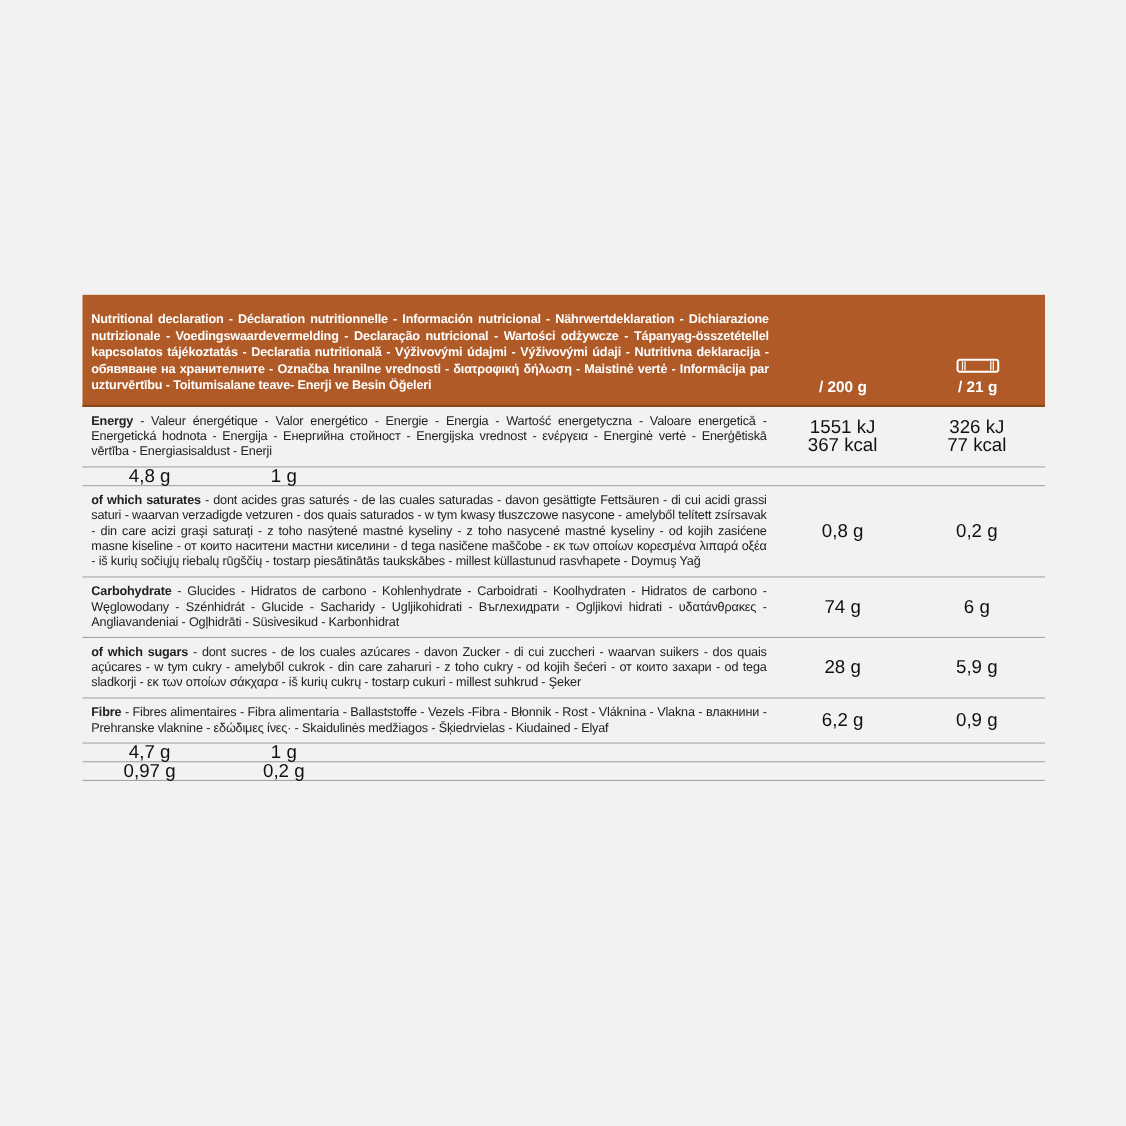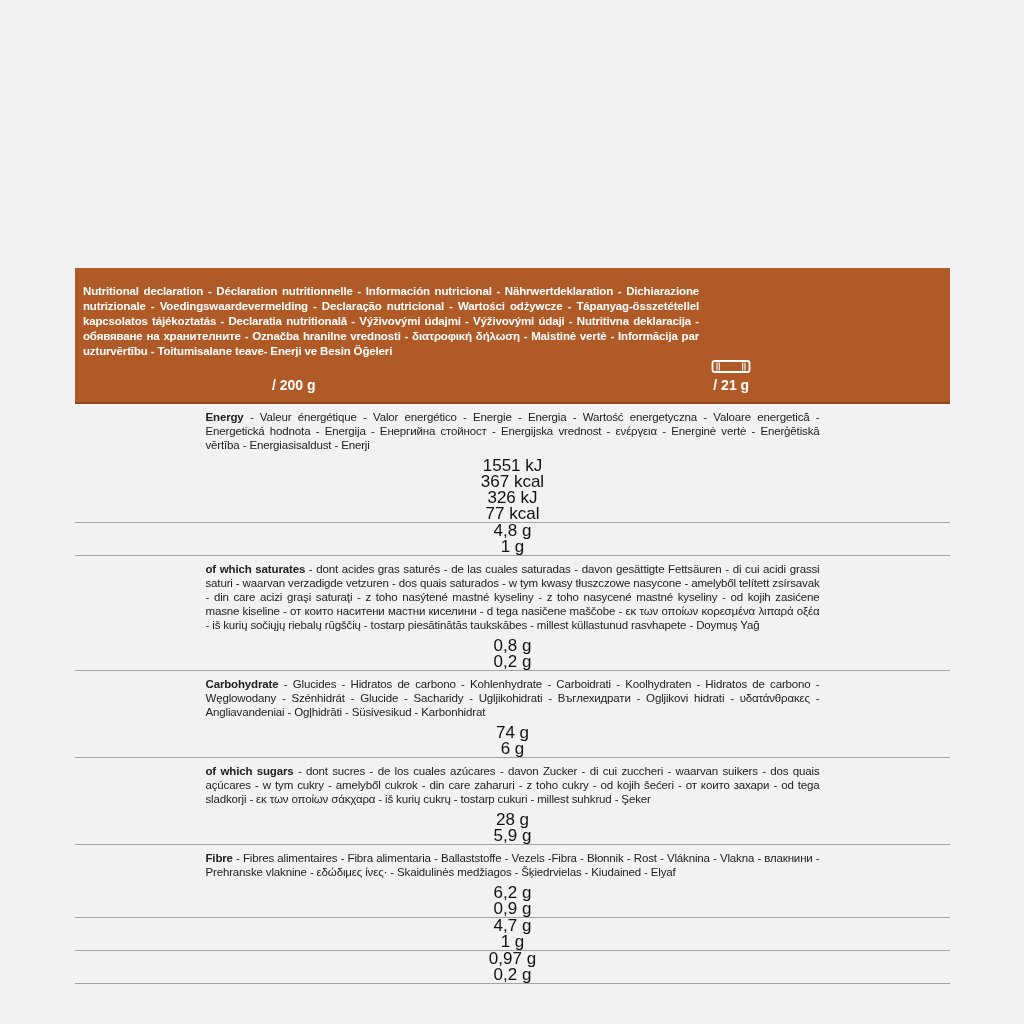--- a/index.html
+++ b/index.html
@@ -15,21 +15,20 @@
     left:75px; top:268px;
     width:875px;
   }
   
   .tbl-header {
     background:#b05a28;
     border-bottom:2px solid #8a451a;
     color:#ffffff;
     display:flex;
     padding:16px 0 9px 0;
-    flex-direction:column;
   }
   .tbl-header-title {
     width:630px;
     padding:0 6px 0 8px;
     font-weight:bold;
     font-size:11.5px;
     line-height:15px;
     letter-spacing:-0.15px;
     text-align:justify;
   }
@@ -49,21 +48,20 @@
     font-size:14px;
     line-height:15px;
     white-space:nowrap;
   }
   .bar-icon { display:block; }
   
   .row {
     display:flex;
     align-items:center;
     border-bottom:1px solid #a3a3a3;
-    flex-direction:column;
   }
   .row-label {
     width:630px;
     padding:6px 8px;
     font-size:11.5px;
     line-height:14px;
     letter-spacing:-0.15px;
     text-align:justify;
     color:#222222;
   }

